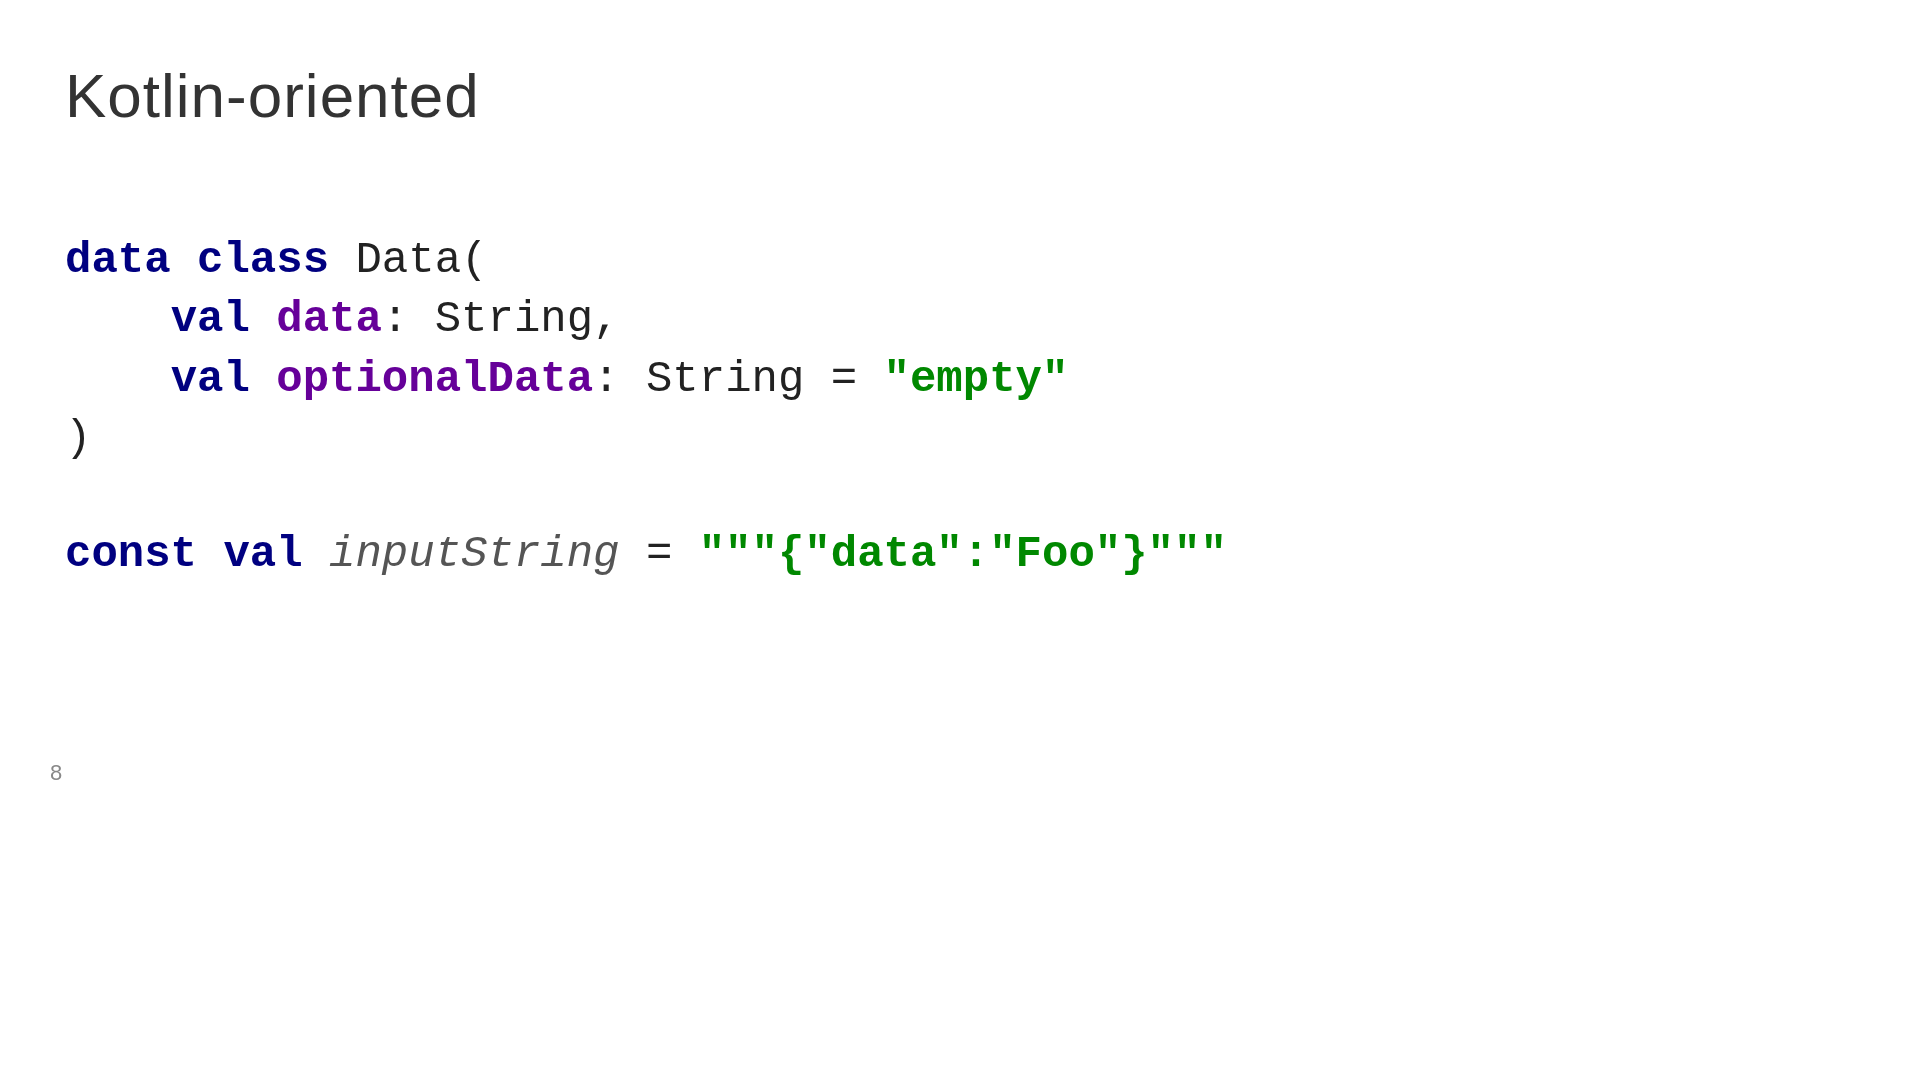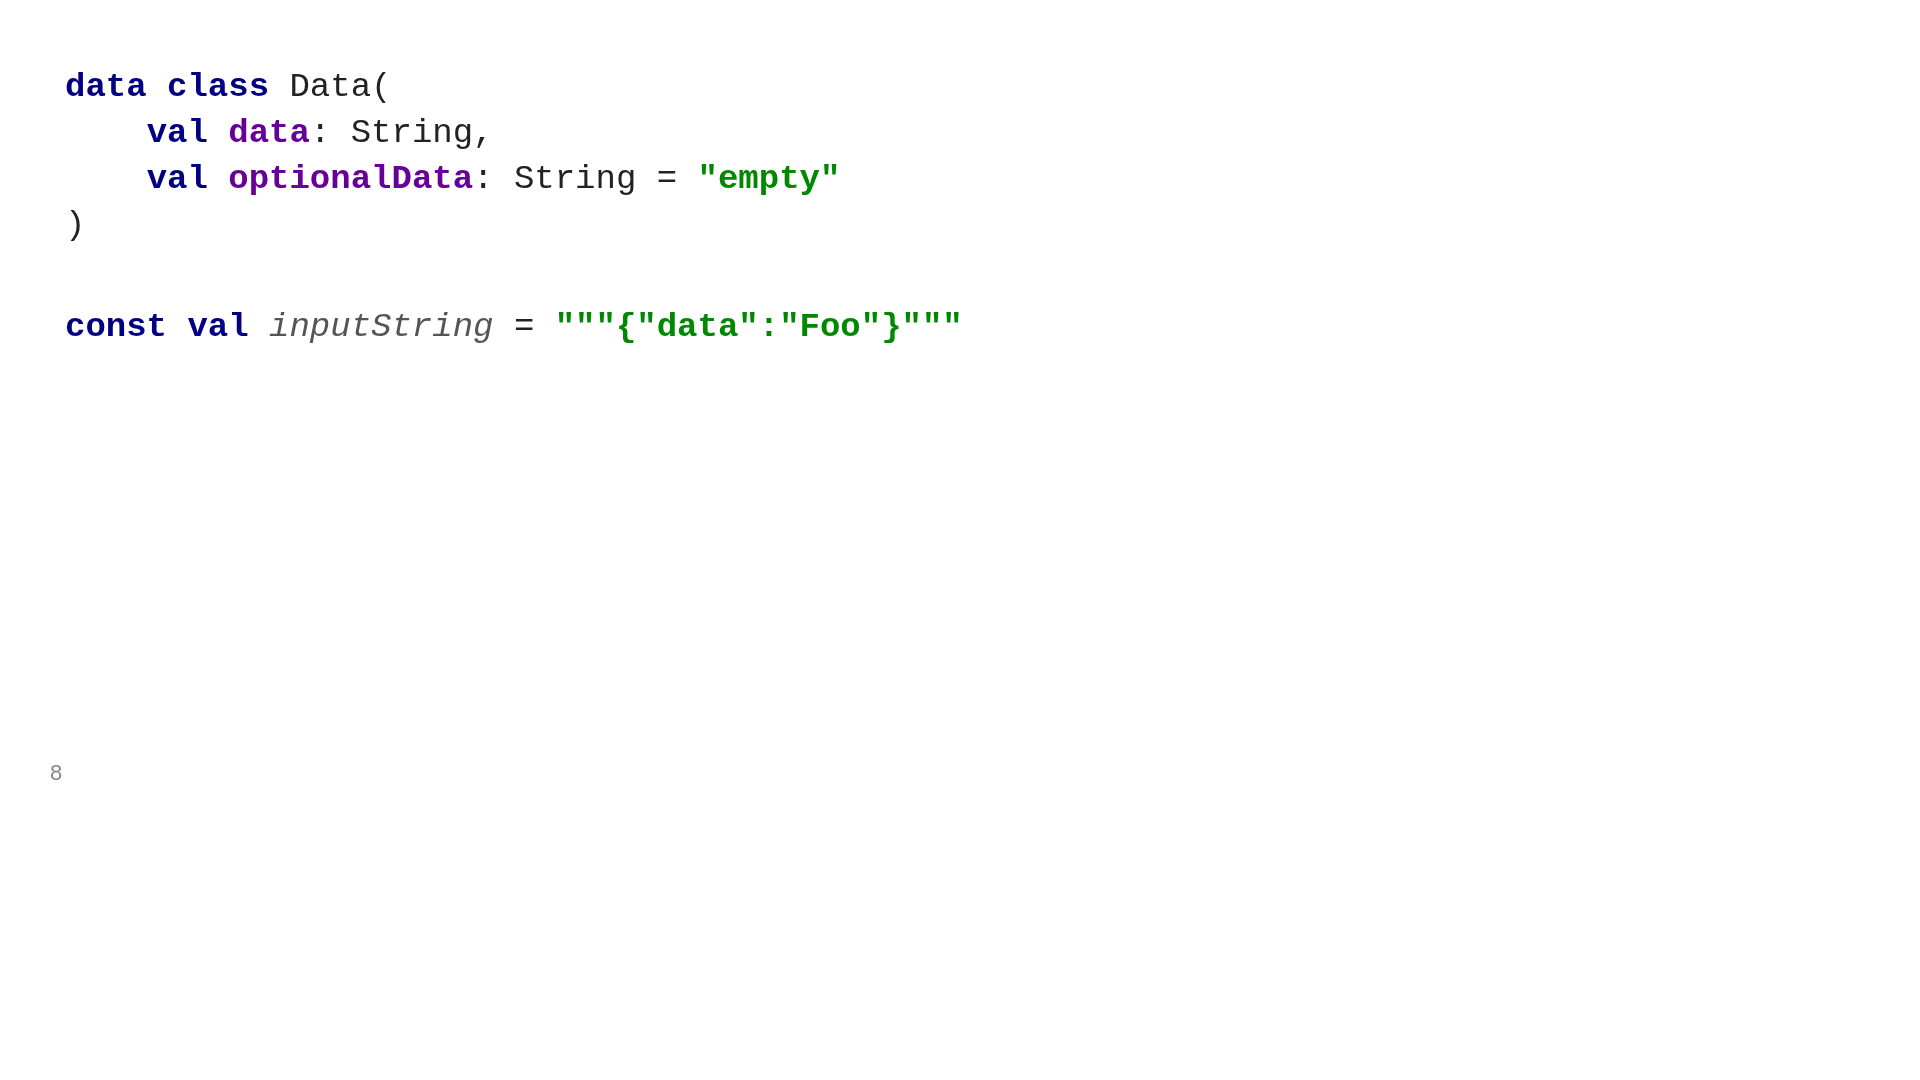--- a/index.html
+++ b/index.html
@@ -23,21 +23,21 @@
     .title {
       font-size: 62px;
       font-weight: 300;
       color: #333333;
       letter-spacing: 1px;
       margin-bottom: 100px;
       font-family: 'Segoe UI Light', 'Helvetica Neue', Arial, sans-serif;
     }
     .code-block {
       font-family: 'Consolas', 'Monaco', 'Courier New', monospace;
-      font-size: 34px;
+      font-size: 44px;
       line-height: 1.35;
       white-space: pre;
       margin-top: 5px;
     }
     .code-block-2 {
       margin-top: 56px;
     }
     .kw {
       color: #000080;
       font-weight: bold;
@@ -63,20 +63,21 @@
       left: 50px;
       font-size: 22px;
       color: #888888;
       font-family: 'Segoe UI Light', 'Helvetica Neue', Arial, sans-serif;
     }
   </style>
 </head>
 <body>
 
 <div class="slide">
+  <h1 class="title">Kotlin-oriented</h1>
 
   <div class="code-block"><span class="kw">data class</span><span class="plain"> Data(</span>
 <span class="plain">    </span><span class="kw">val</span><span class="prop"> data</span><span class="plain">: String,</span>
 <span class="plain">    </span><span class="kw">val</span><span class="prop"> optionalData</span><span class="plain">: String = </span><span class="str">"empty"</span>
 <span class="plain">)</span></div>
 
   <div class="code-block code-block-2"><span class="kw">const val</span><span> </span><span class="italic">inputString</span><span class="plain"> = </span><span class="str">"""{"data":"Foo"}"""</span></div>
 
   <div class="page-number">8</div>
 </div>

